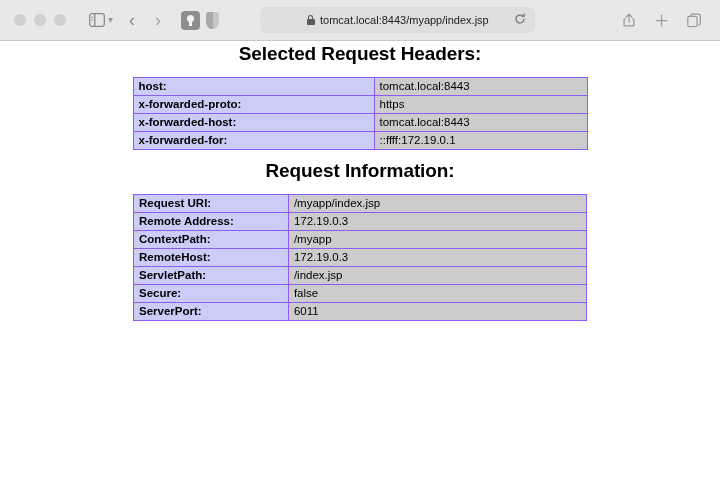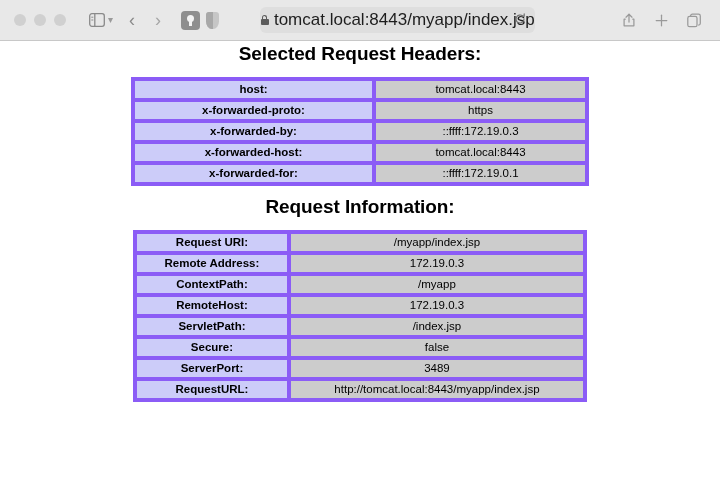--- a/index.html
+++ b/index.html
@@ -88,21 +88,21 @@
     width: 5px; height: 5px;
     border: 1.3px solid #5a5a5a;
     border-bottom: none;
     border-radius: 3px 3px 0 0;
   }
   .lock .body {
     position: absolute; bottom: 0; left: 0;
     width: 8px; height: 6px; background: #5a5a5a; border-radius: 1px;
   }
   .url-text {
-    font-size: 17px;
+    font-size: 11px;
     color: #1d1d1d;
     white-space: nowrap;
     font-family: "Liberation Sans", sans-serif;
   }
   .reload {
     position: absolute; right: 9px; top: 50%; transform: translateY(-50%);
     color: #6e6e6e;
   }
 
   .right-tools { display: flex; align-items: center; gap: 11px; margin-left: auto; color: #9a9a9a; }
@@ -123,31 +123,30 @@
   .title-info { padding-top: 10px; }
 
   table.info {
     border-collapse: collapse;
     margin: 0 auto;
     background: #cccccc;
     border: 1px solid #000000;
     table-layout: fixed;
   }
   table.info td {
-    border: 4px solid #8b5cf6;
+    border: 1px solid #8b5cf6;
     font-family: "Liberation Sans", sans-serif;
     font-size: 11.5px;
     color: #000000;
     padding: 2px 5px;
     height: 17px;
     line-height: 13px;
     vertical-align: middle;
     overflow: hidden;
     white-space: nowrap;
-    text-align: center;
   }
   table.info td.k {
     background: #ccccf9;
     font-weight: bold;
   }
   table.info td.v {
     background: #cccccc;
     font-weight: normal;
     margin-top: 16px;
   }
@@ -244,24 +243,20 @@
     <tbody>
       <tr>
         <td class="k">host:</td>
         <td class="v">tomcat.local:8443</td>
       </tr>
       <tr>
         <td class="k">x-forwarded-proto:</td>
         <td class="v">https</td>
       </tr>
       <tr>
-        <td class="k">x-forwarded-by:</td>
-        <td class="v">::ffff:172.19.0.3</td>
-      </tr>
-      <tr>
         <td class="k">x-forwarded-host:</td>
         <td class="v">tomcat.local:8443</td>
       </tr>
       <tr>
         <td class="k">x-forwarded-for:</td>
         <td class="v">::ffff:172.19.0.1</td>
       </tr>
     </tbody>
   </table>
 
@@ -288,22 +283,18 @@
       <tr>
         <td class="k">ServletPath:</td>
         <td class="v">/index.jsp</td>
       </tr>
       <tr>
         <td class="k">Secure:</td>
         <td class="v">false</td>
       </tr>
       <tr>
         <td class="k">ServerPort:</td>
-        <td class="v">3489</td>
-      </tr>
-      <tr>
-        <td class="k">RequestURL:</td>
-        <td class="v">http://tomcat.local:8443/myapp/index.jsp</td>
+        <td class="v">6011</td>
       </tr>
     </tbody>
   </table>
 
 </div>
 
 </body></html>

